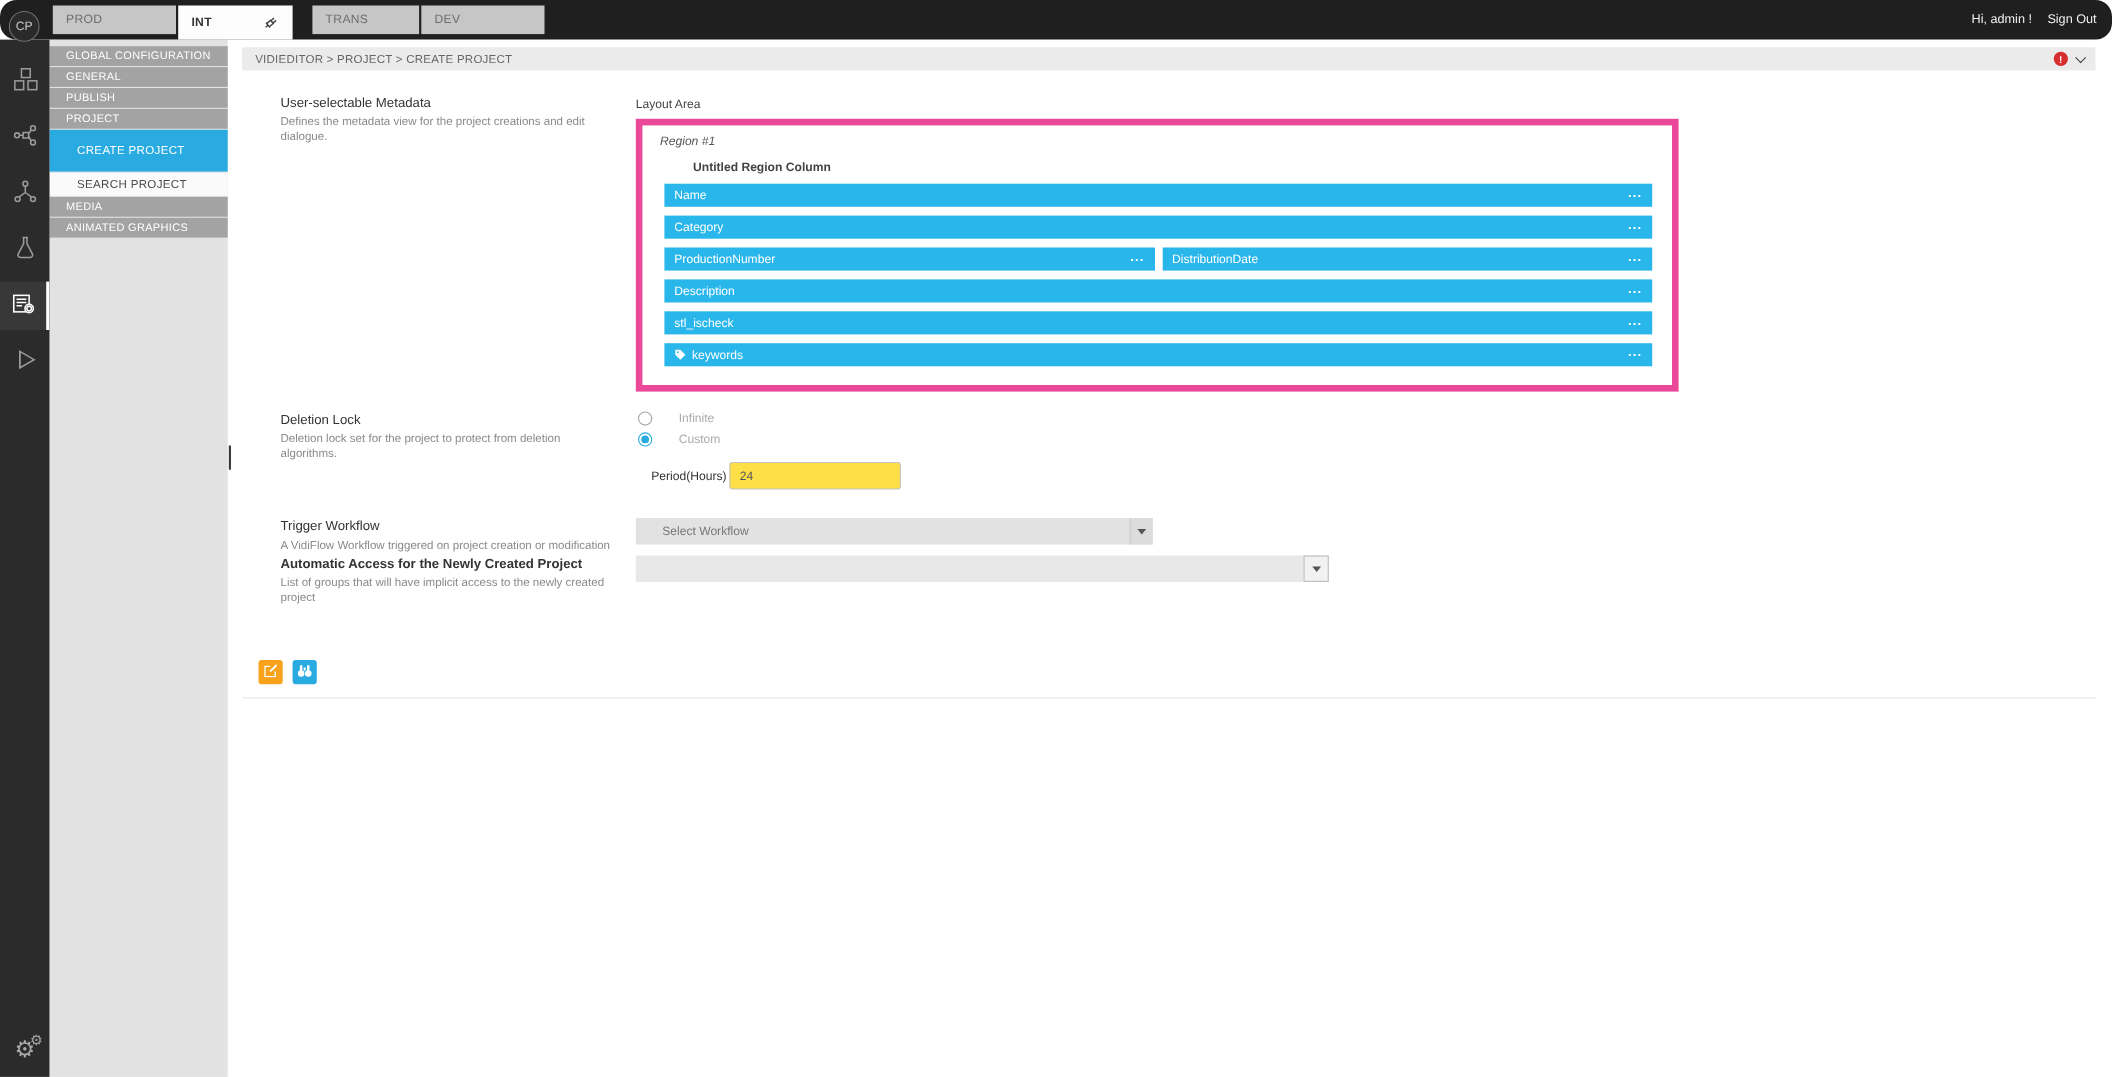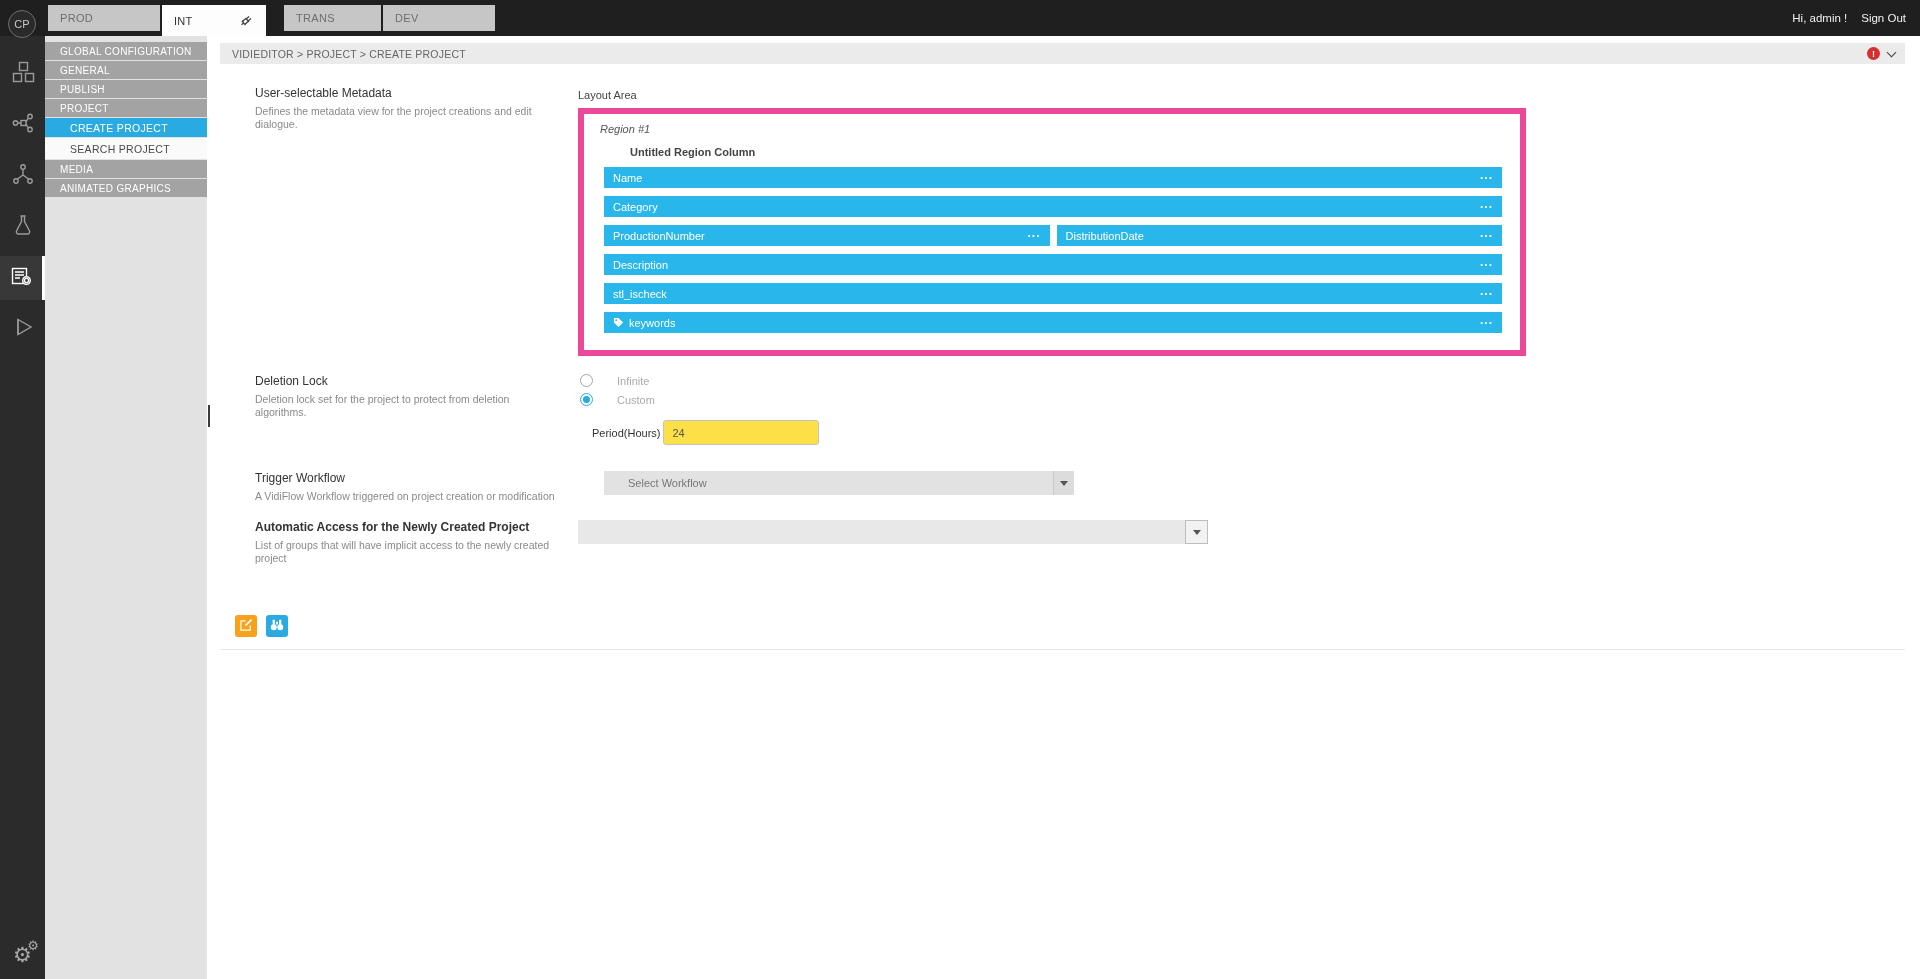--- a/index.html
+++ b/index.html
@@ -1,45 +1,45 @@
 <!DOCTYPE html>
 <html><head>
 <meta charset="utf-8">
 <style>
   * { margin:0; padding:0; box-sizing:border-box; }
   html,body { width:1920px; height:979px; }
   body { font-family:"Liberation Sans", sans-serif; background:#ffffff; overflow:hidden; position:relative; }
 
   
-  .topbar { position:absolute; top:0; left:0; right:0; height:36px; background:#1f1f1f; display:flex; align-items:flex-start; z-index:10; }
+  .topbar { position:absolute; top:0; left:0; right:0; height:36px; background:#1f1f1f; display:flex; align-items:flex-start; z-index:10;border-radius:15px; }
   .corner { width:45px; height:36px; position:relative; flex:0 0 45px; }
   .avatar { position:absolute; left:8px; top:10px; width:28px; height:28px; border-radius:50%; border:1px solid #6f6f6f; background:#2a2a2a; color:#c9c9c9; font-size:11px; display:flex; align-items:center; justify-content:center; z-index:20; }
   .tabs { display:flex; align-items:flex-start; height:36px; padding-top:5px; margin-left:3px; }
   .tab { height:26px; background:#c6c6c6; color:#6e6e6e; font-size:11px; letter-spacing:0.3px; display:flex; align-items:center; padding:0 12px; margin-right:2px; cursor:default; }
   .tab.w1 { width:112px; }
   .tab.w2 { width:104px; }
   .tab.w3 { width:97px; margin-left:16px; }
   .tab.w4 { width:112px; }
-  .tab.active { background:#fdfdfd; color:#333; height:31px; justify-content:space-between; }
+  .tab.active { background:#fdfdfd; color:#333; height:31px; justify-content:space-between;font-weight:bold; }
   .plug { transform:rotate(-40deg); display:flex; }
   .topbar-right { margin-left:auto; height:36px; display:flex; align-items:center; gap:14px; padding-right:14px; color:#f0f0f0; font-size:11.5px; }
 
   
   .rail { position:absolute; top:36px; left:0; bottom:0; width:45px; background:#2b2b2b; display:flex; flex-direction:column; align-items:stretch; padding-top:16px; z-index:5; }
   .rail-item { height:44px; display:flex; align-items:center; justify-content:center; margin-bottom:7px; }
   .rail-item.active { background:#383838; border-right:3px solid #ffffff; }
   .rail-bottom { margin-top:auto; margin-bottom:8px; position:relative; height:34px; display:flex; align-items:center; justify-content:center; color:#a8a8a8; }
   .gear-big { font-size:21px; line-height:1; }
   .gear-small { font-size:13px; line-height:1; position:absolute; right:6px; top:2px; }
 
   
   .sidebar { position:absolute; top:36px; left:45px; width:162px; bottom:0; background:#e2e2e2; padding-top:6px; z-index:4; }
   .side-item { margin-bottom:1px; font-size:10px; letter-spacing:0.3px; height:18px; display:flex; align-items:center; padding-left:15px; background:#a3a3a3; color:#ffffff; text-transform:uppercase; cursor:default; }
   .side-item.sub { padding-left:25px; }
-  .side-item.active { background:#29abe2; height:19px; font-size:10.5px; }
+  .side-item.active { background:#29abe2; height:38px; font-size:10.5px; }
   .side-item.plain { background:#fafafa; color:#4a4a4a; height:21px; font-size:10.5px; }
 
   
   .main { position:absolute; top:36px; left:207px; right:0; bottom:0; background:#ffffff; }
   .breadcrumb { margin:7px 15px 0 13px; height:21px; background:#ebebeb; display:flex; align-items:center; padding:0 10px 0 12px; font-size:10.5px; color:#666; letter-spacing:0.2px; }
   .crumb-right { margin-left:auto; display:flex; align-items:center; gap:8px; }
   .err { width:13px; height:13px; border-radius:50%; background:#d62e2e; color:#fff; font-size:9px; font-weight:bold; display:flex; align-items:center; justify-content:center; cursor:pointer; }
   .chev { width:7px; height:7px; border-right:1.5px solid #444; border-bottom:1.5px solid #444; transform:rotate(45deg); margin-top:-3px; cursor:pointer; }
 
   .form { margin:0 15px 0 13px; border-bottom:1px solid #e7e7e7; padding:22px 0 12px 35px; }
@@ -83,21 +83,21 @@
   
   .btn-row { margin-top:50px; margin-left:-20px; display:flex; gap:9px; }
   .btn { width:22px; height:22px; border-radius:3px; display:flex; align-items:center; justify-content:center; cursor:pointer; border:none; }
   .btn.edit { background:#f7a21a; }
   .btn.find { background:#29abe2; }
 
   .resize-handle { position:absolute; left:208px; top:405px; width:2px; height:22px; background:#3a3a3a; z-index:6; cursor:ew-resize; }
 
   .mb18 { margin-bottom:18px; }
   .mb26 { margin-bottom:26px; }
-  .mb17 { margin-bottom:17px;gap:26px; }
+  .mb17 { margin-bottom:2px; }
 </style>
 </head>
 <body>
 
 <div class="topbar">
   <div class="corner">
     <div class="avatar">CP</div>
   </div>
   <div class="tabs">
     <div class="tab w1">

